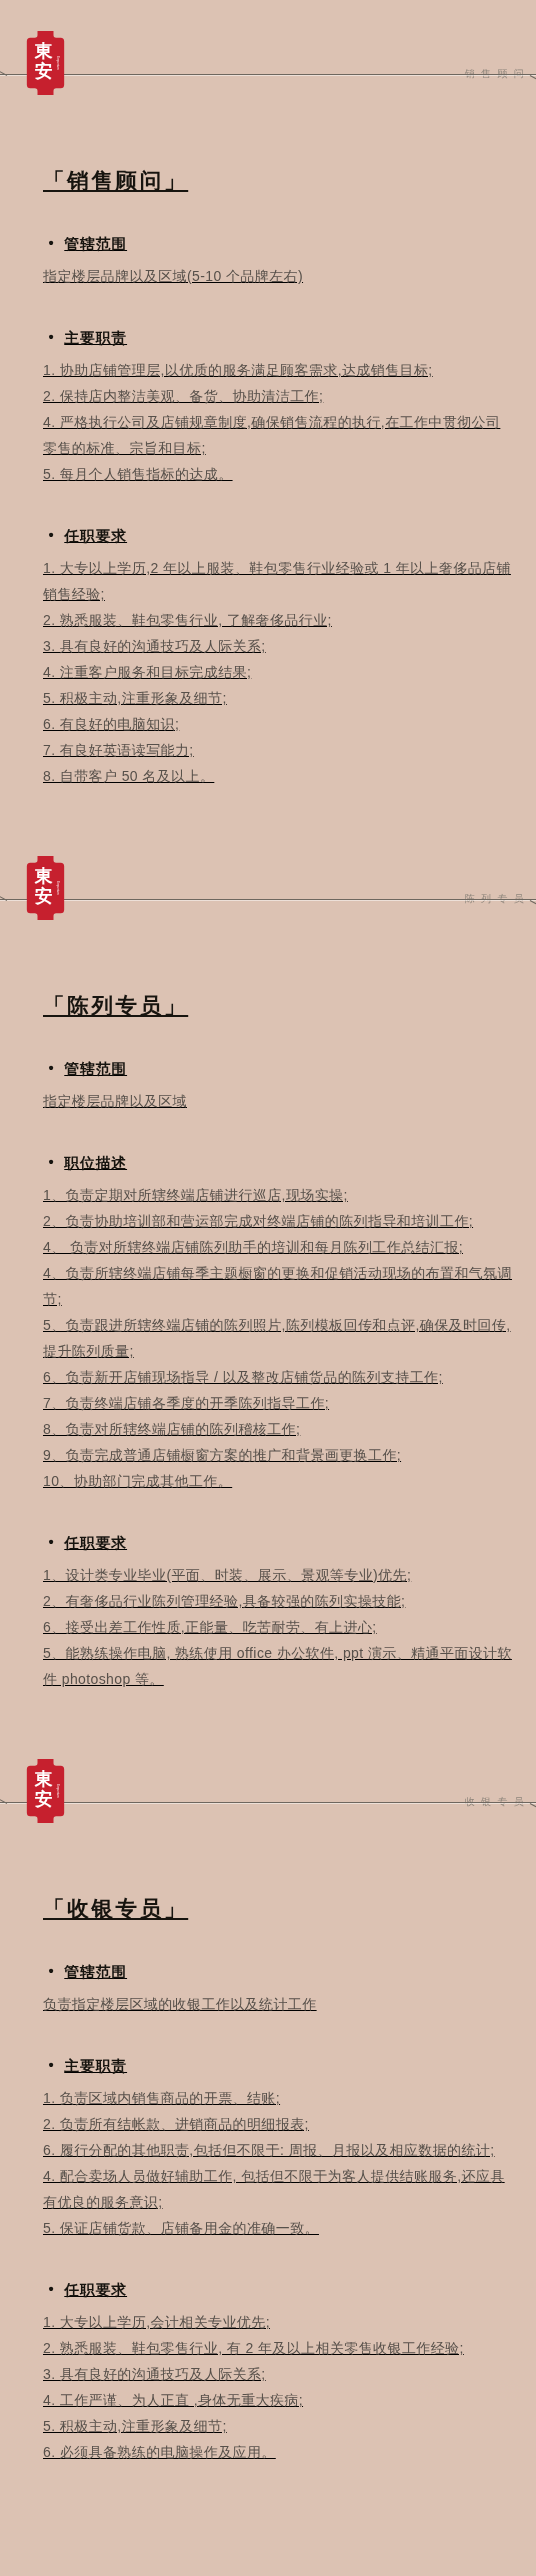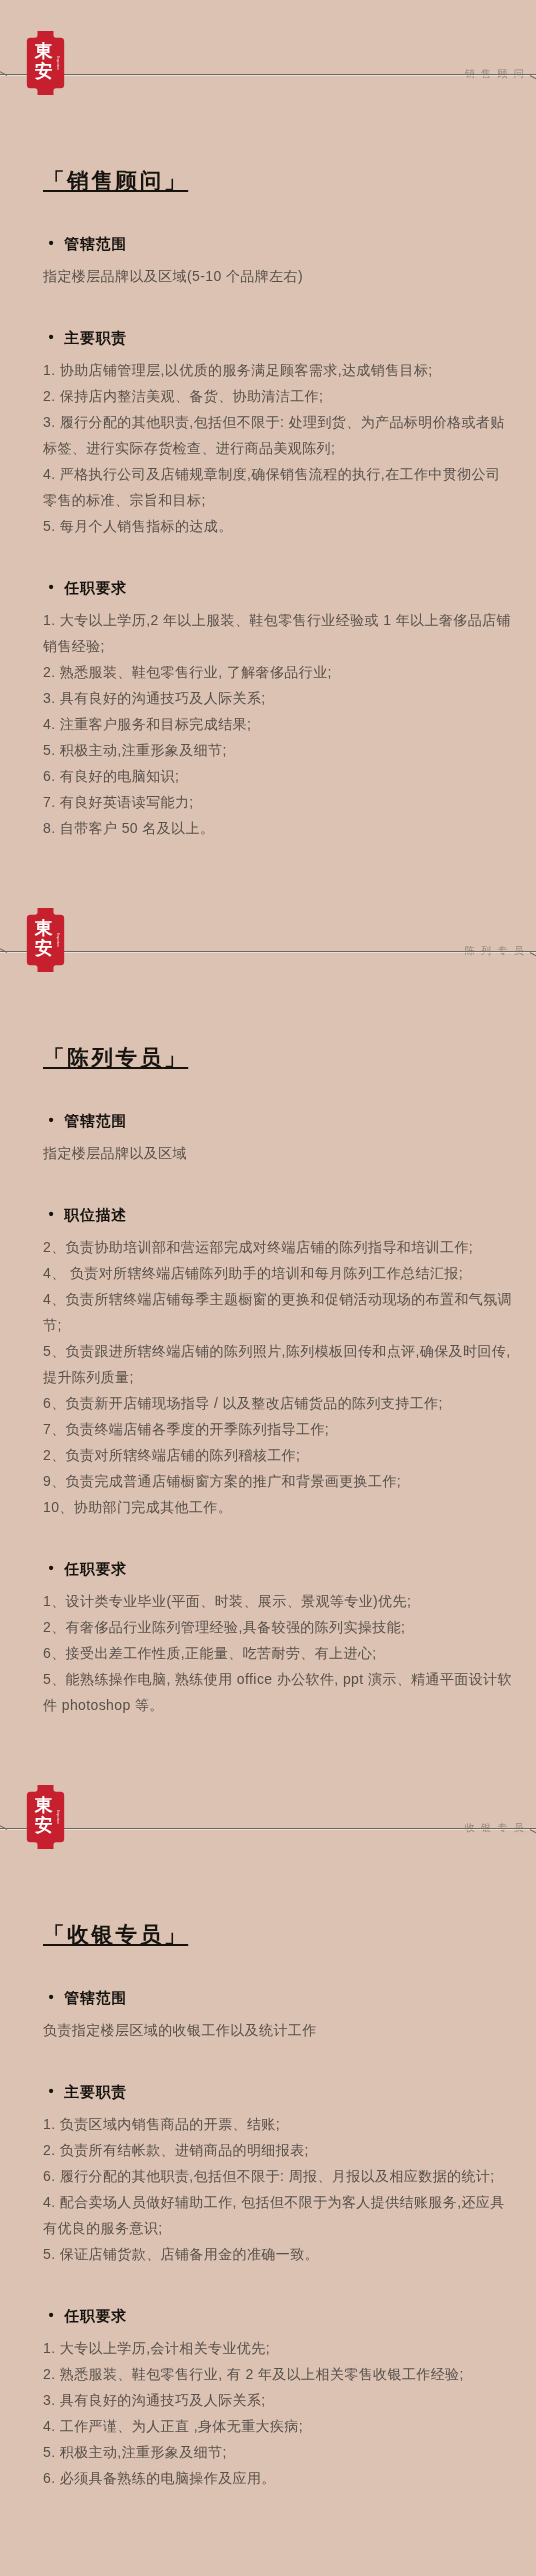--- a/index.html
+++ b/index.html
@@ -67,20 +67,21 @@
   .job-title {
     margin: 72px 21.5px 0 43px;
     font-size: 21.5px;
     font-weight: bold;
     letter-spacing: 2.7px;
     color: #17140f;
     text-decoration: underline;
   }
   .block {
     margin: 40px 23px 0 43px;
+    text-decoration: underline;
   }
   .block-heading {
     font-size: 14.8px;
     font-weight: bold;
     color: #17140f;
     margin: 0 0 9px 5.4px;
     letter-spacing: 0.9px;
   }
   .bullet {
     display: inline-block;
@@ -123,21 +124,20 @@
           </div>
   </div>
 
   <div class="block">
     <div class="block-heading">
       <span class="bullet">•</span><span>主要职责</span>
     </div>
     <div class="block-lines">
             <p class="body-line">1. 协助店铺管理层,以优质的服务满足顾客需求,达成销售目标;</p>
             <p class="body-line">2. 保持店内整洁美观、备货、协助清洁工作;</p>
-            <p class="body-line">3. 履行分配的其他职责,包括但不限于: 处理到货、为产品标明价格或者贴标签、进行实际存货检查、进行商品美观陈列;</p>
             <p class="body-line">4. 严格执行公司及店铺规章制度,确保销售流程的执行,在工作中贯彻公司零售的标准、宗旨和目标;</p>
             <p class="body-line">5. 每月个人销售指标的达成。</p>
           </div>
   </div>
 
   <div class="block">
     <div class="block-heading">
       <span class="bullet">•</span><span>任职要求</span>
     </div>
     <div class="block-lines">
@@ -176,27 +176,28 @@
     <div class="block-lines">
             <p class="body-line">指定楼层品牌以及区域</p>
           </div>
   </div>
 
   <div class="block">
     <div class="block-heading">
       <span class="bullet">•</span><span>职位描述</span>
     </div>
     <div class="block-lines">
+            <p class="body-line">1、负责定期对所辖终端店铺进行巡店,现场实操;</p>
             <p class="body-line">2、负责协助培训部和营运部完成对终端店铺的陈列指导和培训工作;</p>
             <p class="body-line">4、 负责对所辖终端店铺陈列助手的培训和每月陈列工作总结汇报;</p>
             <p class="body-line">4、负责所辖终端店铺每季主题橱窗的更换和促销活动现场的布置和气氛调节;</p>
             <p class="body-line">5、负责跟进所辖终端店铺的陈列照片,陈列模板回传和点评,确保及时回传,提升陈列质量;</p>
             <p class="body-line">6、负责新开店铺现场指导 / 以及整改店铺货品的陈列支持工作;</p>
             <p class="body-line">7、负责终端店铺各季度的开季陈列指导工作;</p>
-            <p class="body-line">2、负责对所辖终端店铺的陈列稽核工作;</p>
+            <p class="body-line">8、负责对所辖终端店铺的陈列稽核工作;</p>
             <p class="body-line">9、负责完成普通店铺橱窗方案的推广和背景画更换工作;</p>
             <p class="body-line">10、协助部门完成其他工作。</p>
           </div>
   </div>
 
   <div class="block">
     <div class="block-heading">
       <span class="bullet">•</span><span>任职要求</span>
     </div>
     <div class="block-lines">

